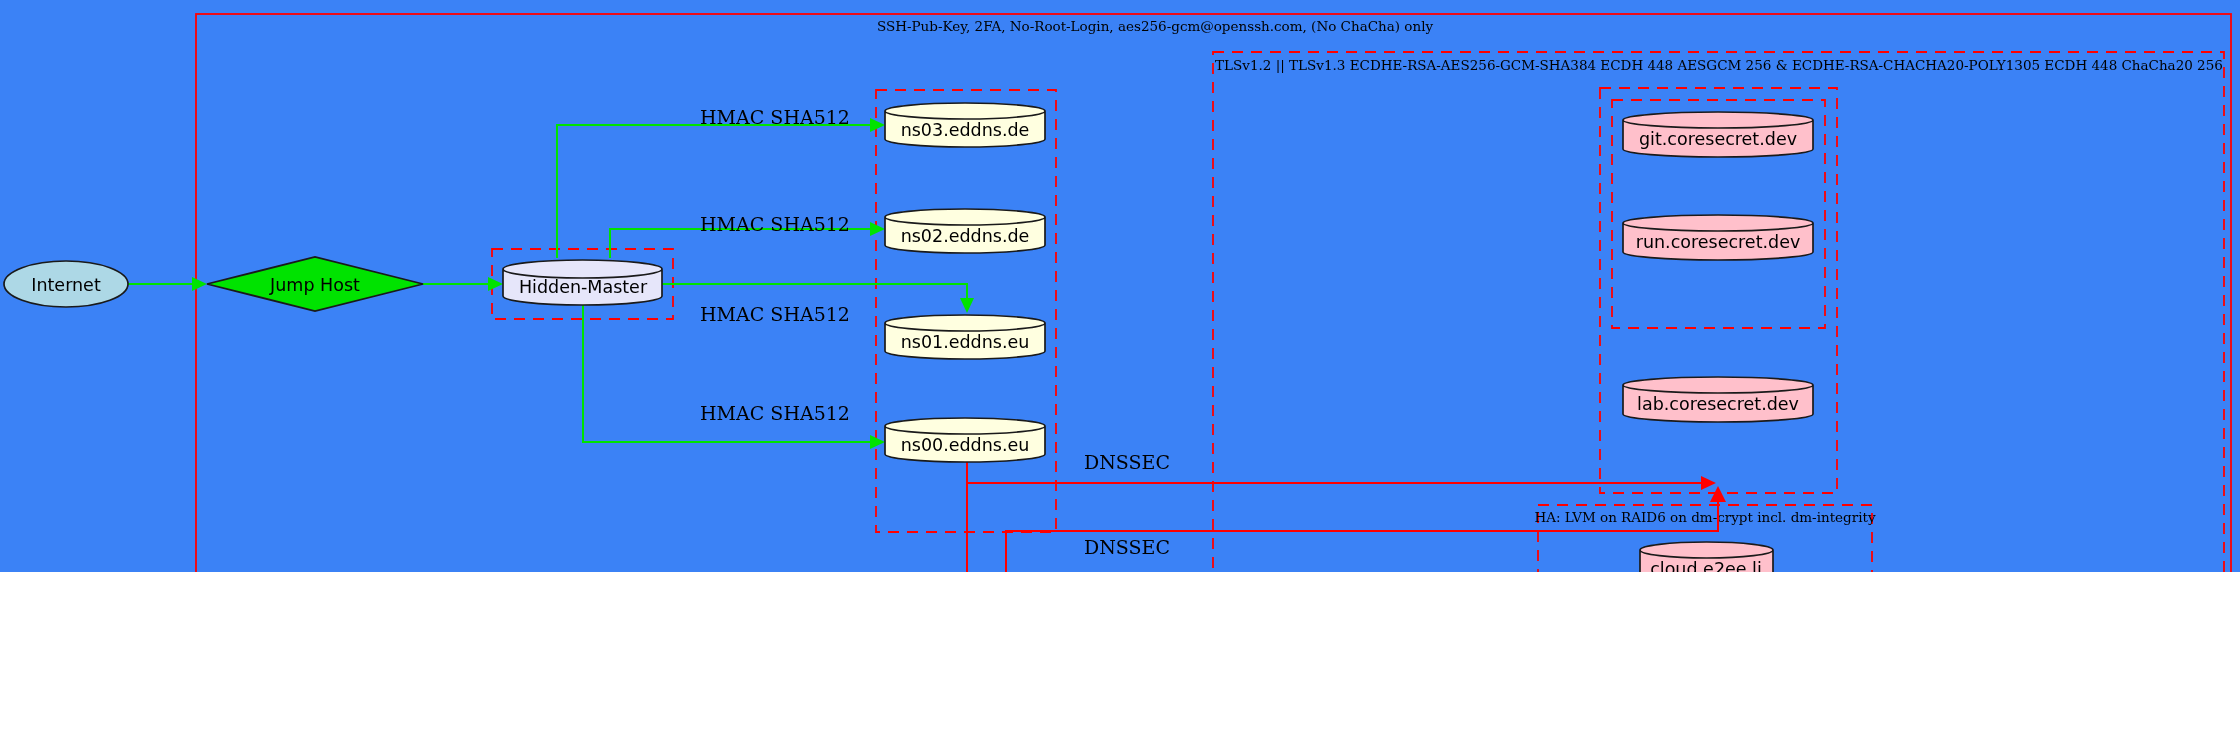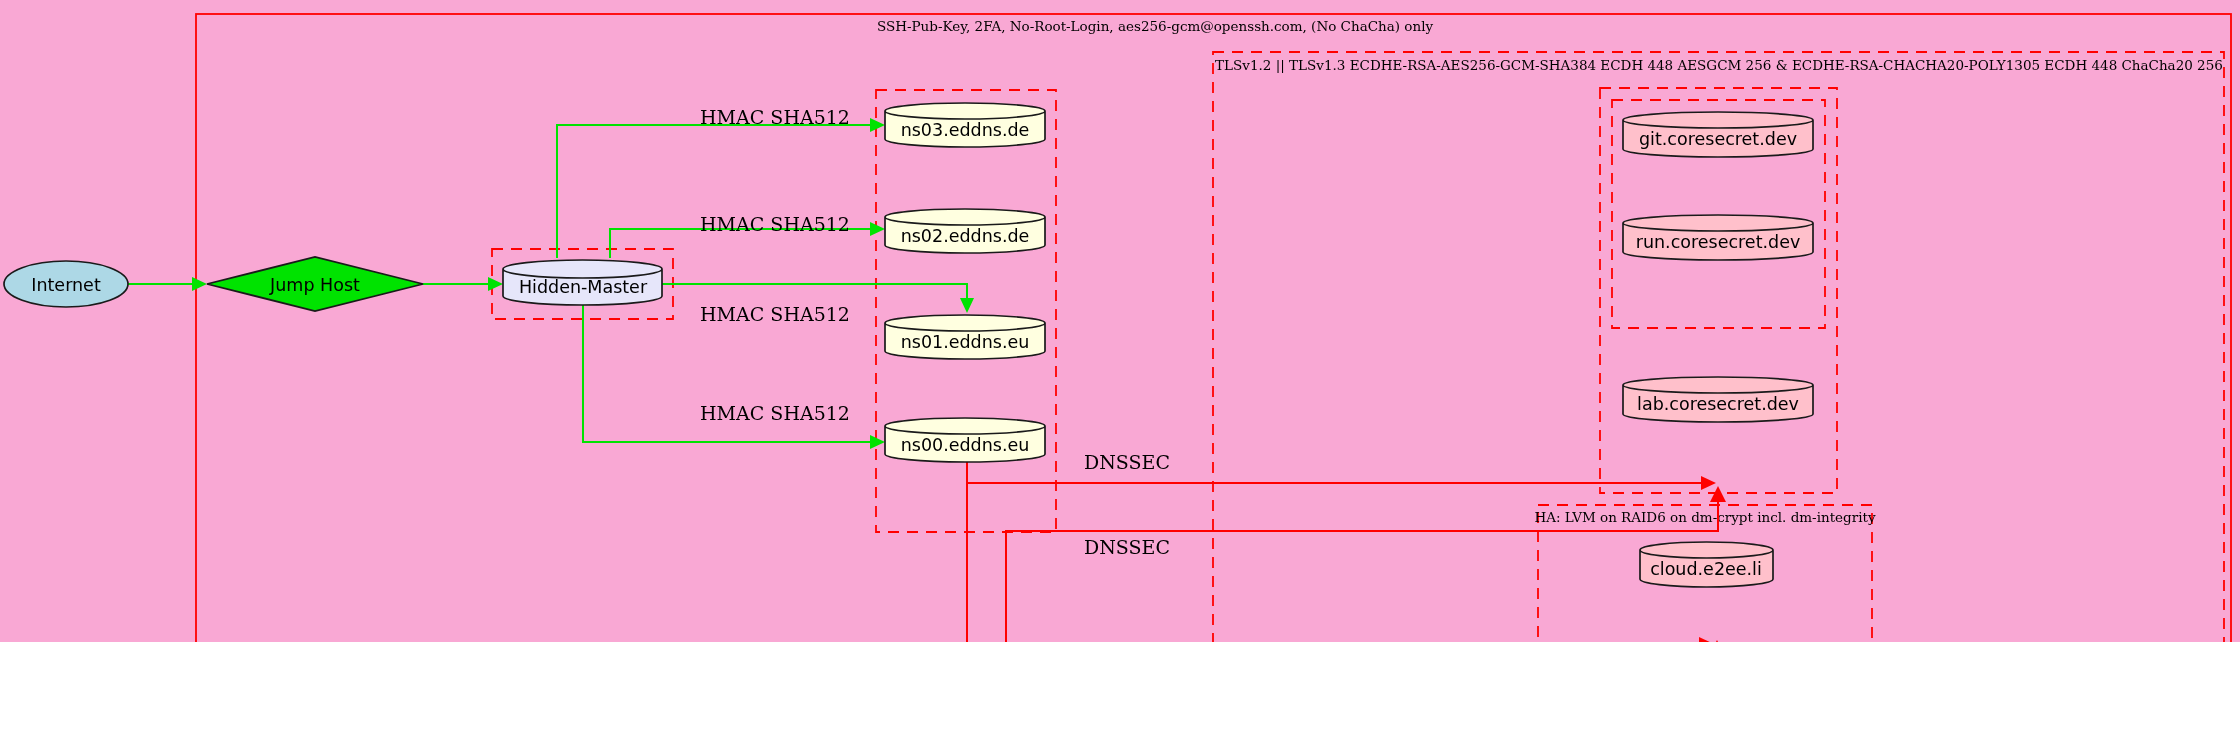--- a/index.html
+++ b/index.html
@@ -1,16 +1,16 @@
 <!DOCTYPE html>
 <html><head>
 <meta charset="utf-8">
 <style>
   html, body { margin: 0; padding: 0; background: #ffffff; }
-  .stage { position: relative; width: 2240px; height: 642px; background: #f9a8d4; overflow: hidden; }
+  .stage { position: relative; width: 2240px; height: 572px; background: #3b82f6; overflow: hidden; }
   svg { display: block; }
   .node-label   { font-family: "DejaVu Sans", "Liberation Sans", sans-serif; font-size: 17.5px; fill: #000; }
   .edge-label   { font-family: "DejaVu Serif", "Liberation Serif", serif; font-size: 19px; fill: #000; }
   .cluster-label{ font-family: "DejaVu Serif", "Liberation Serif", serif; font-size: 13.5px; fill: #000; }
   .mid { text-anchor: middle; dominant-baseline: middle; }
   .box-solid  { fill: none; stroke-width: 1.8px; }
   .box-dashed { fill: none; stroke-width: 1.8px; stroke-dasharray: 11 8; }
   .edge       { fill: none; stroke-width: 2px; }
   .node-shape { stroke: #1a1a1a; stroke-width: 1.7px; }
 </style>

